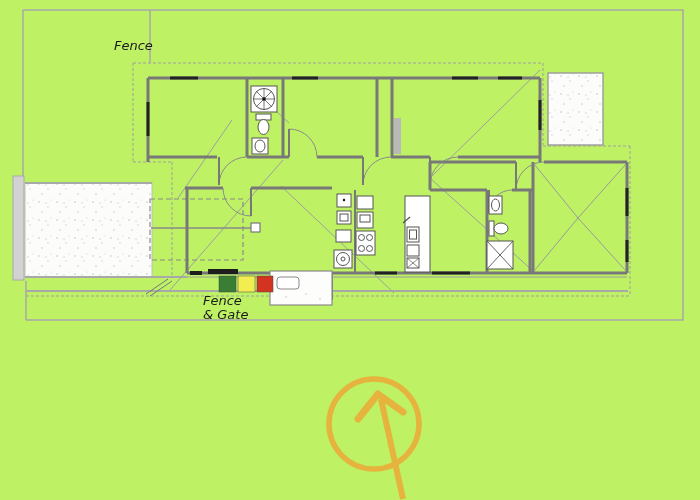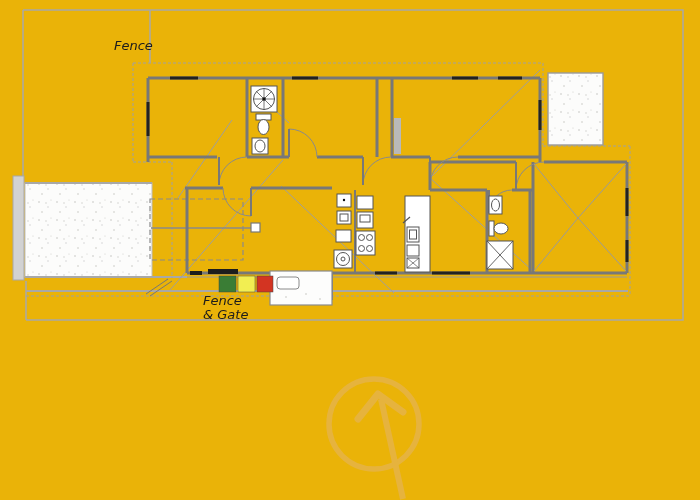--- a/index.html
+++ b/index.html
@@ -1,16 +1,16 @@
 <!DOCTYPE html>
 <html><head>
 <meta charset="utf-8">
 <style>
   html,body{margin:0;padding:0;background:#ffffff;}
-  .stage{position:relative;width:700px;height:500px;background:#eab308;overflow:hidden;
+  .stage{position:relative;width:700px;height:500px;background:#bef264;overflow:hidden;
          font-family:"DejaVu Sans", sans-serif;}
   svg{display:block}
   text.hand{font-family:"DejaVu Sans", sans-serif;font-size:13px;fill:#1c1c1c;font-style:italic;}
 </style>
 </head>
 <body>
 
 <div class="stage">
 <svg width="700" height="500" viewBox="0 0 700 500">
   <defs>

